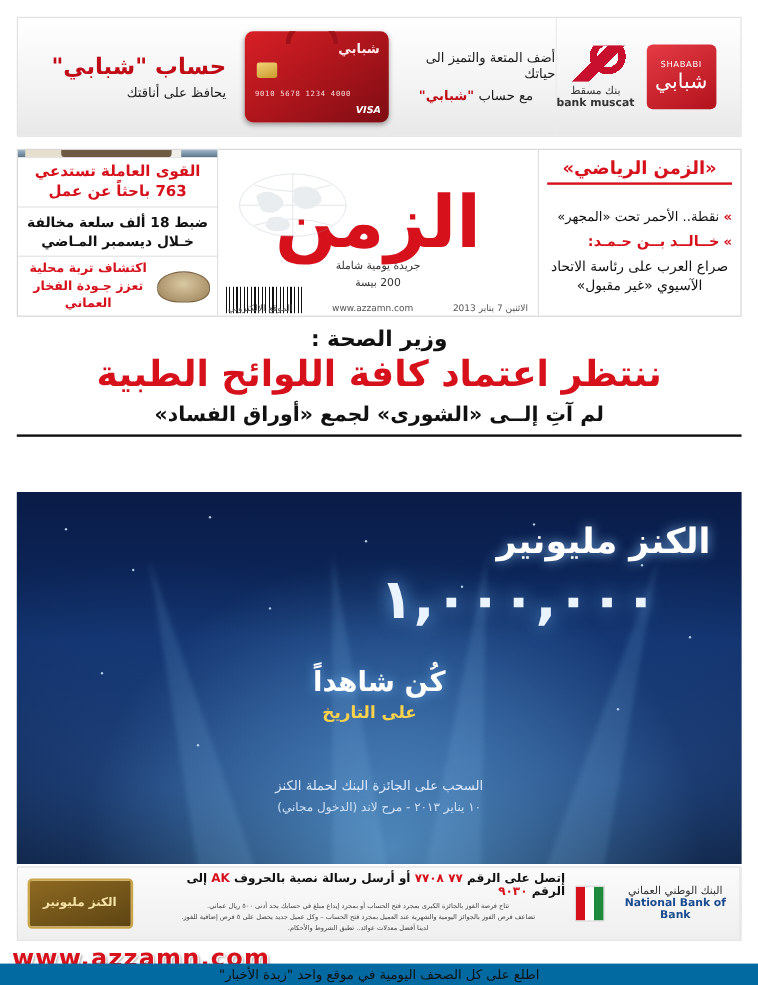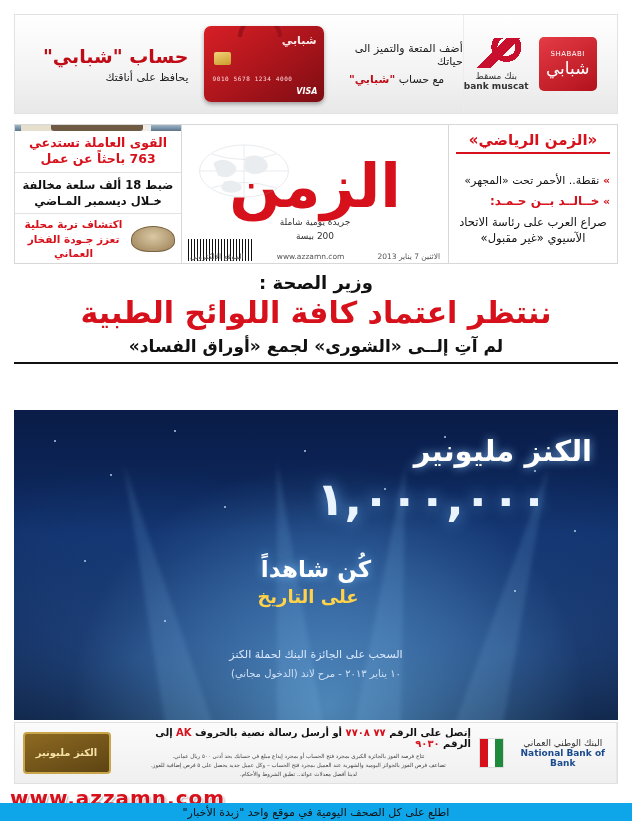--- a/index.html
+++ b/index.html
@@ -286,21 +286,21 @@
     letter-spacing: 3px;
     text-shadow: 0 0 16px rgba(120,190,255,.85);
   }
   .sky-mid1 {
     position:absolute; left:0; right:0; top: 146px;
     text-align:center; color:#ffffff; font-size: 23px; font-weight: bold;
     text-shadow: 0 0 10px rgba(120,190,255,.7);
   }
   .sky-mid2 {
     position:absolute; left:0; right:16px; top: 176px;
-    text-align:center; color:#ffd24a; font-size: 18px; font-weight: bold;
+    text-align:center; color:#ffd24a; font-size: 14px; font-weight: bold;
   }
   .sky-line1 {
     position:absolute; left:0; right:0; top: 238px;
     text-align:center; color:#dbe9ff; font-size: 11px;
   }
   .sky-line2 {
     position:absolute; left:0; right:0; top: 258px;
     text-align:center; color:#cfe0f7; font-size: 10px;
   }
 
@@ -348,21 +348,21 @@
   
   .watermark {
     position:absolute; left: 10px; top: 786px;
     font-size: 20px; font-weight: bold; color:#d6111b;
     letter-spacing: 1px;
     text-shadow: 1px 1px 0 #ffffff, 2px 2px 2px rgba(0,0,0,.3);
     direction: ltr;
   }
   .footer-bar {
     position:absolute; left:0; right:0; bottom:0;
-    height: 18px; background:#0ea5e9;
+    height: 18px; background:#0369a1;
     display:flex; align-items:center; justify-content:center;
     font-size: 11px; color:#111; direction: rtl;
   }
 </style>
 </head>
 <body>
 
 <div id="page">
 
   <div class="top-ad">

